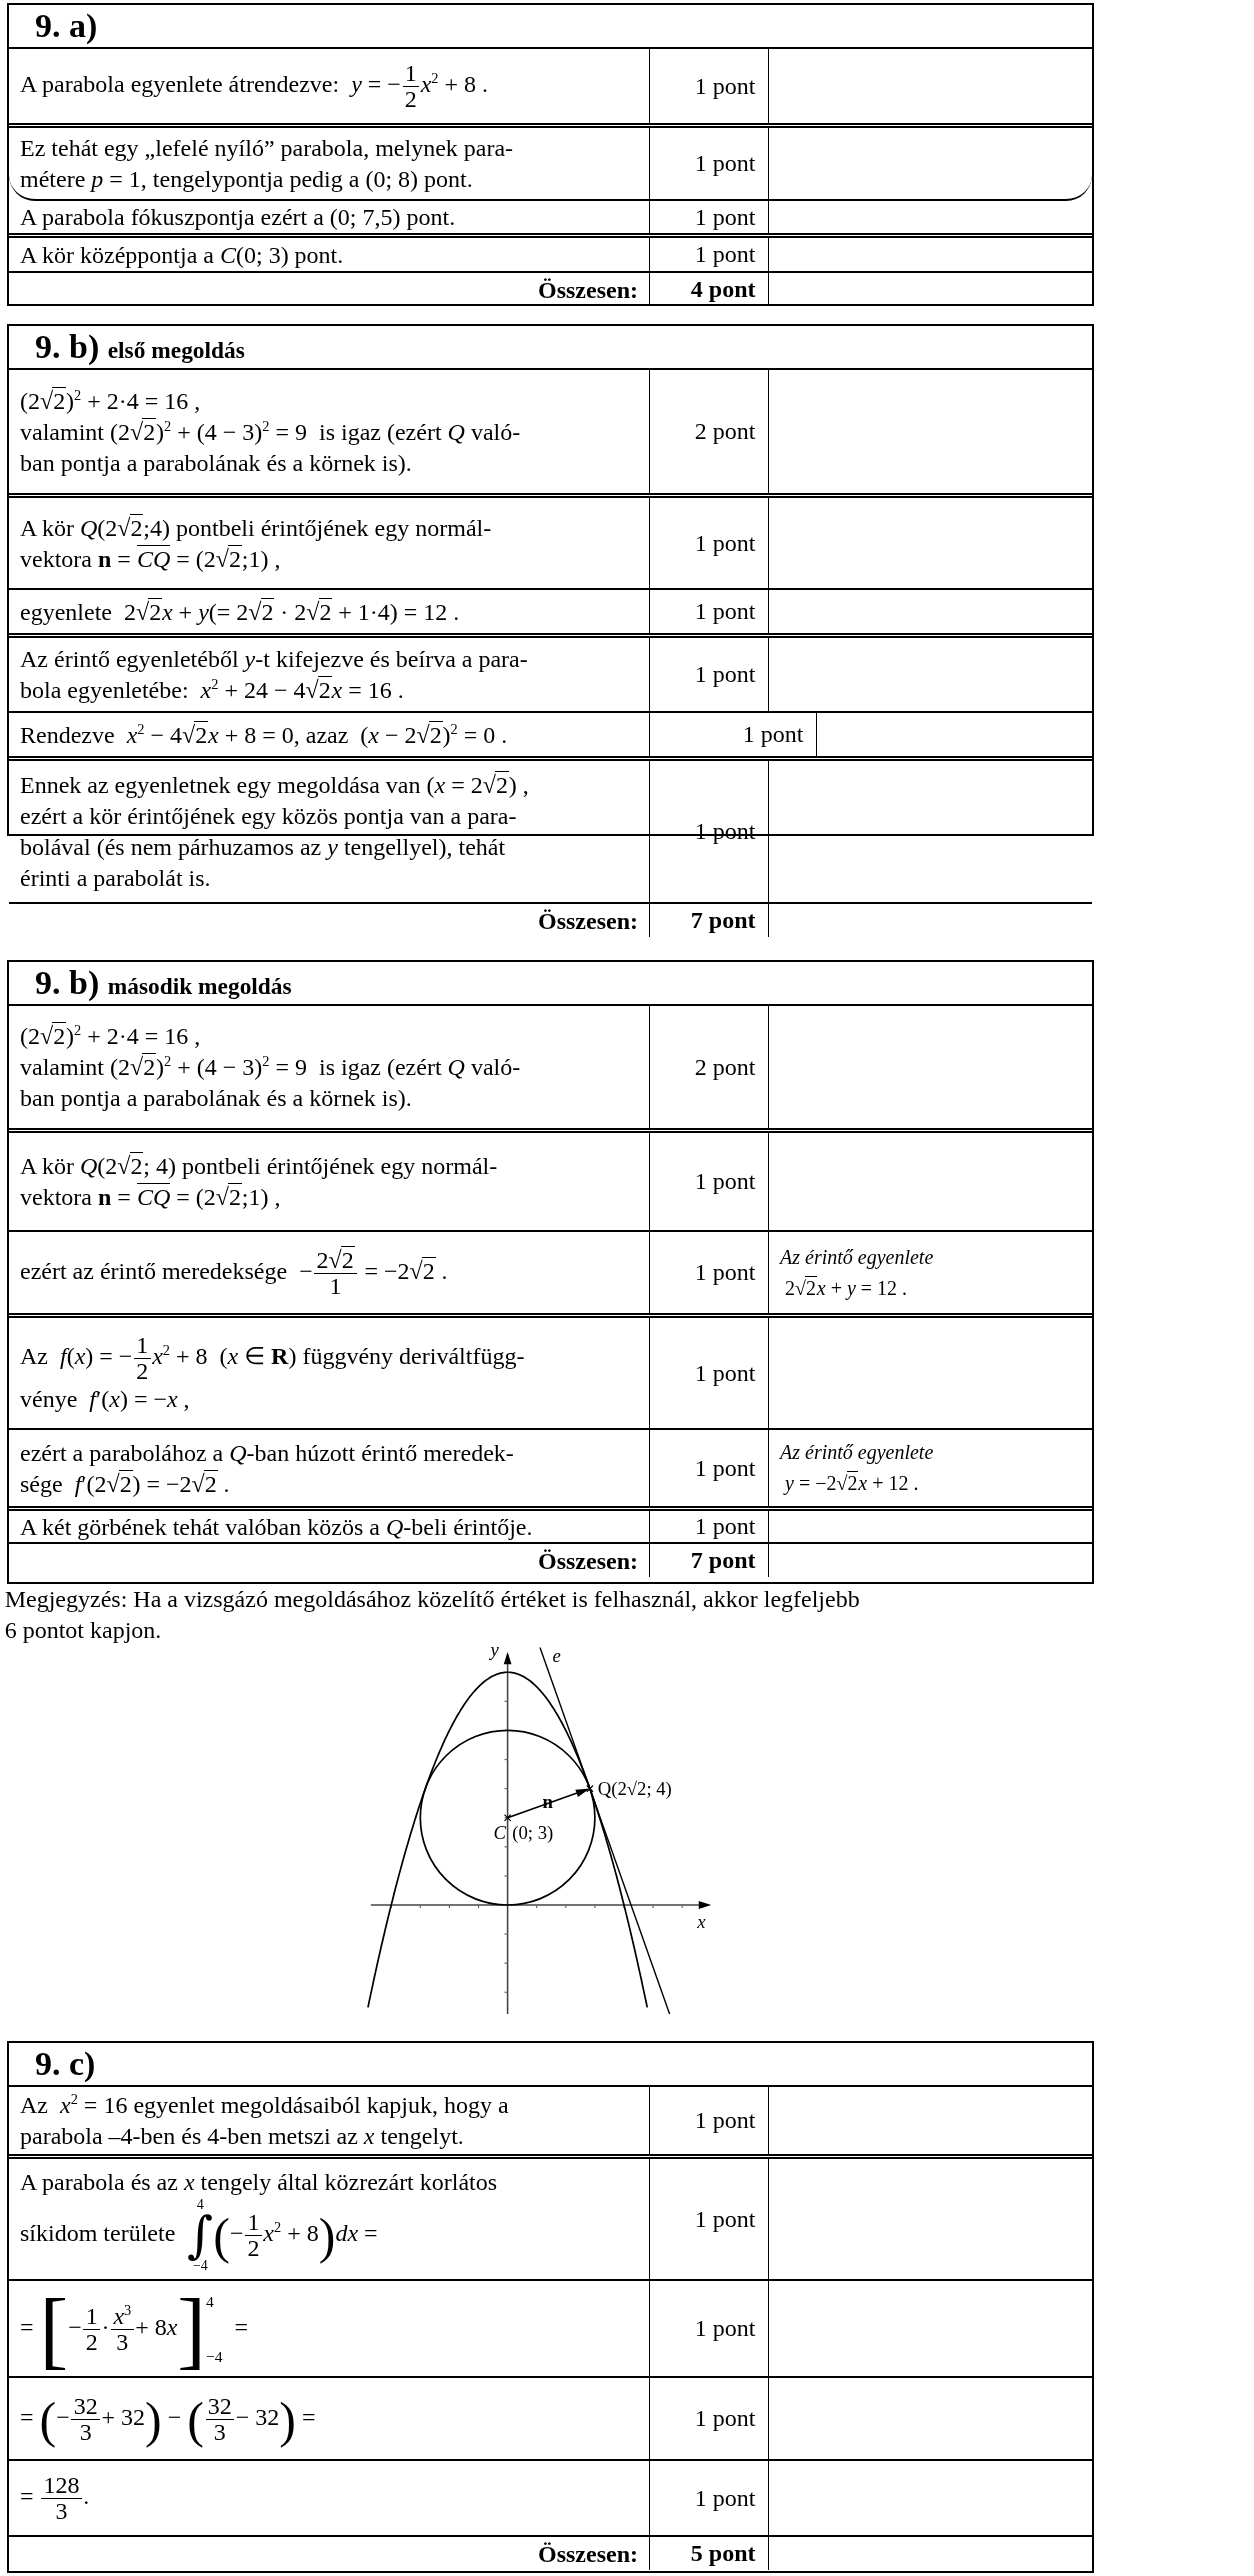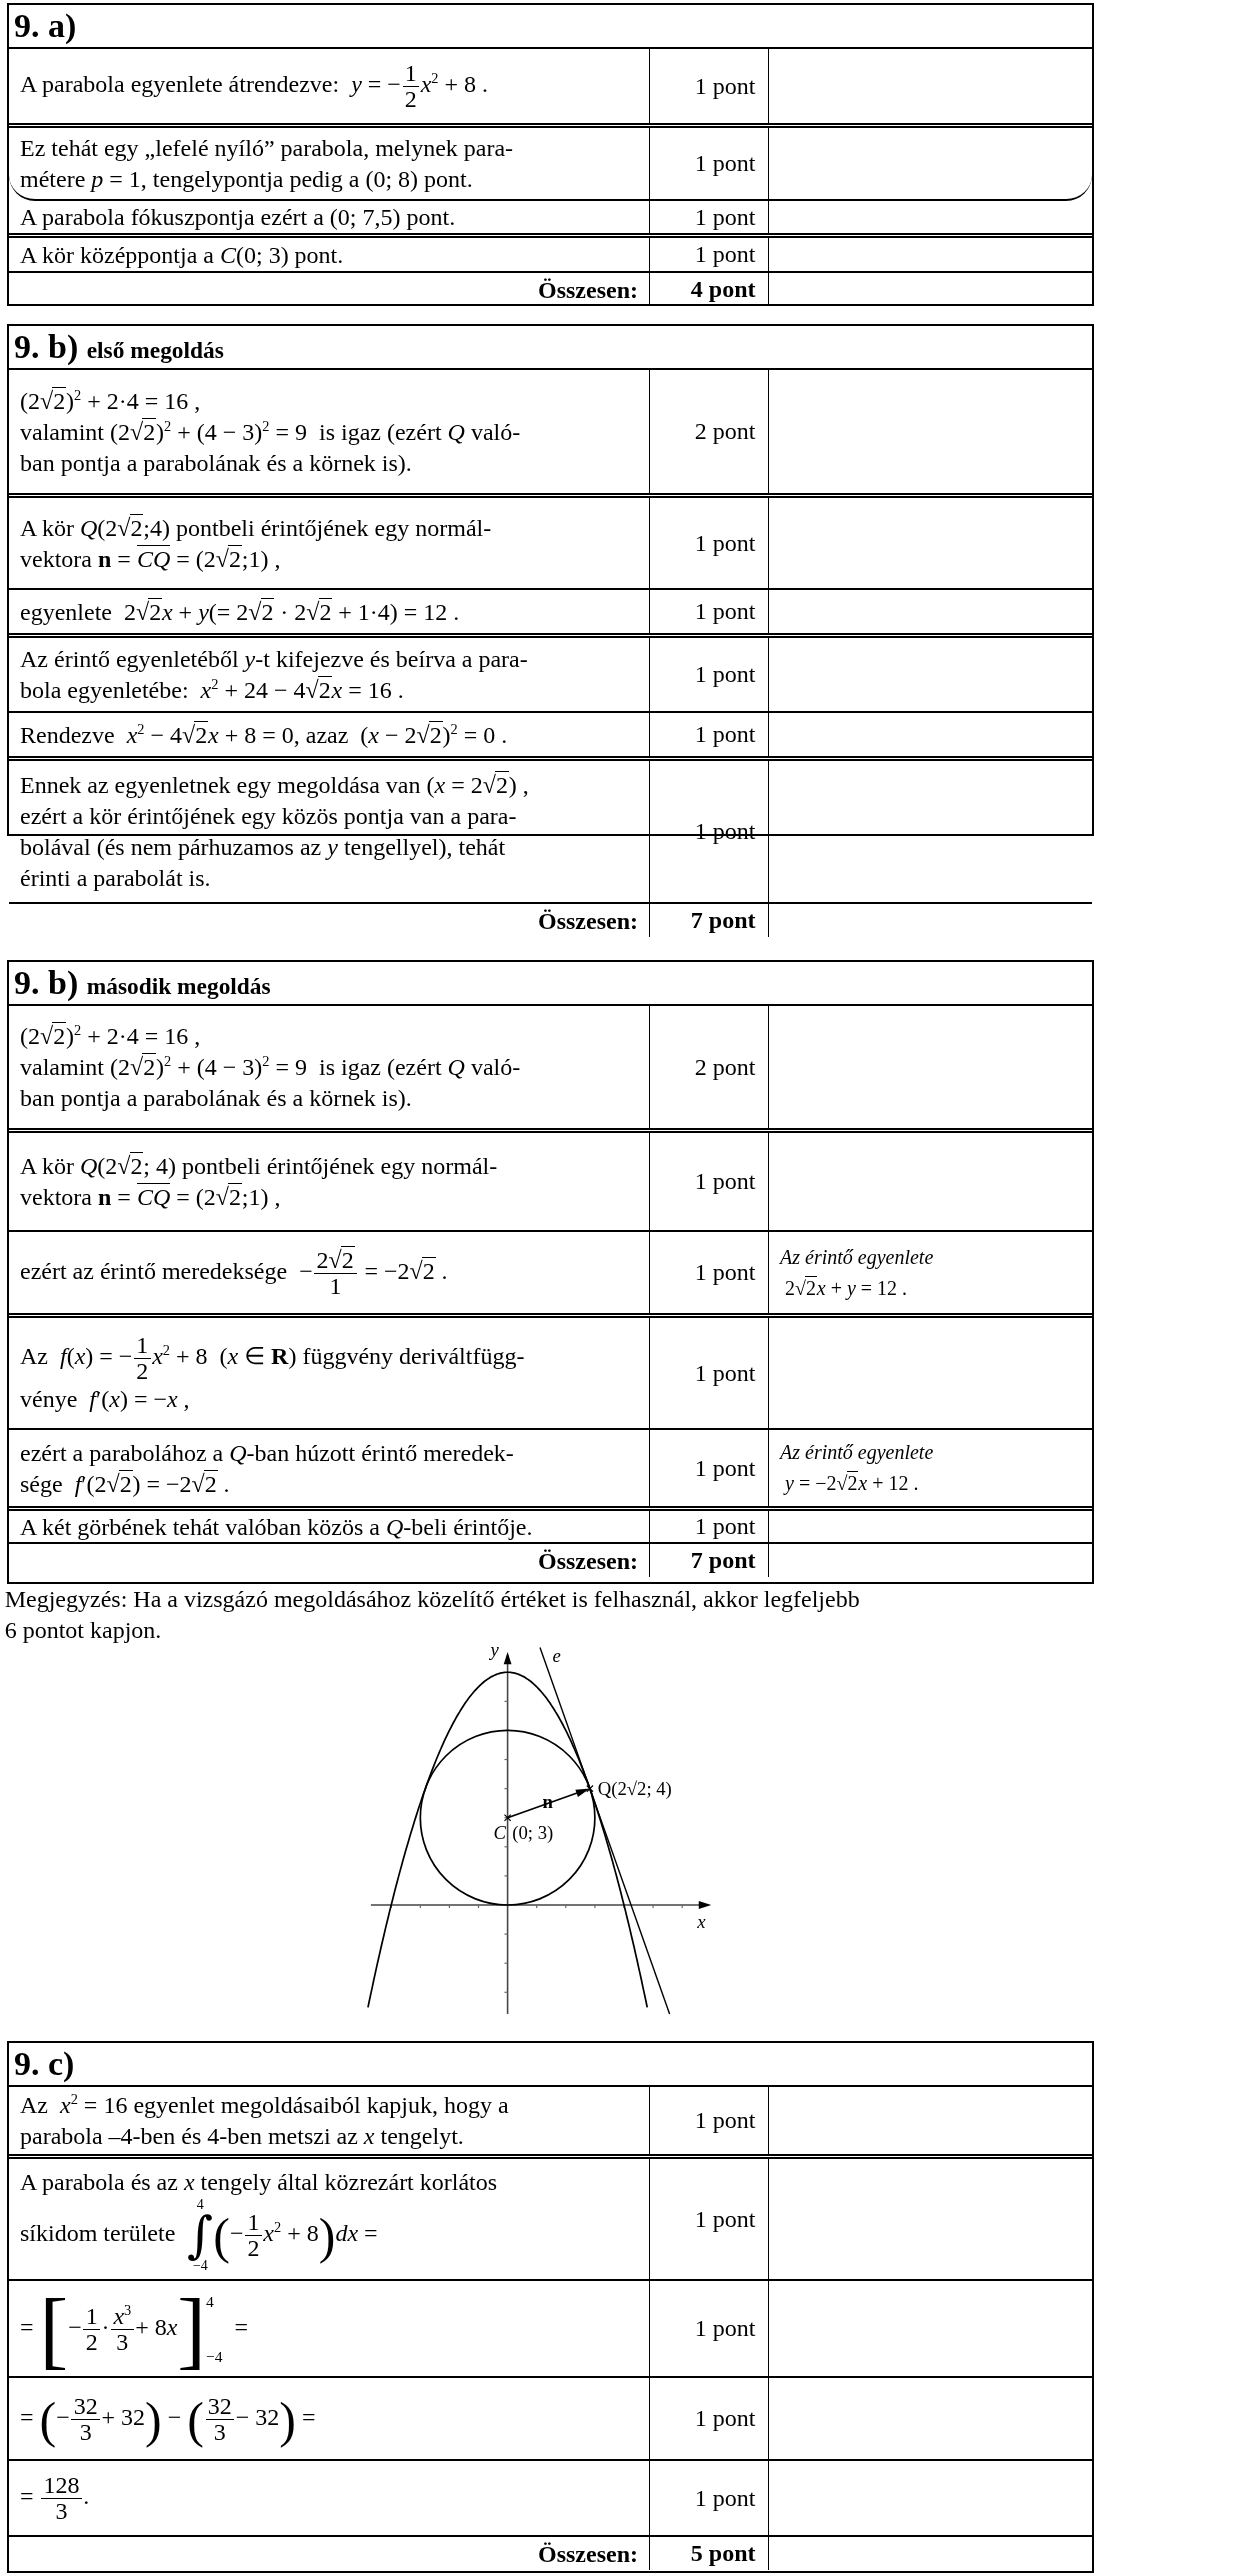--- a/index.html
+++ b/index.html
@@ -1,18 +1,18 @@
 <!DOCTYPE html>
 <html style="font-size:12.5px"><head>
 <meta charset="utf-8">
 <style>
   html,body{margin:0;padding:0;background:#fff;}
   body{width:1255px;height:2576px;position:relative;font-family:"Liberation Serif","DejaVu Serif",serif;color:#000;overflow:hidden;}
   .sec{position:absolute;left:7px;width:1087px;border:2.3px solid #000;box-sizing:border-box;}
-  .hdr{height:44px;border-bottom:2.3px solid #000;box-sizing:border-box;padding-left:5px;font-weight:bold;font-size:34px;line-height:42px;white-space:nowrap;}
+  .hdr{height:44px;border-bottom:2.3px solid #000;box-sizing:border-box;padding-left:26px;font-weight:bold;font-size:34px;line-height:42px;white-space:nowrap;}
   .hdr .sub{font-size:23.4px;}
   .row{position:relative;display:flex;box-sizing:border-box;border-bottom:2.3px solid #000;}
   .row.dbl{border-bottom:5.5px double #000;}
   .row.last{border-bottom:none;}
   .c1{width:641px;box-sizing:border-box;border-right:1.6px solid #000;padding:4.7px 7.8px 3.1px 11px;font-size:24px;line-height:31px;display:flex;flex-direction:column;justify-content:center;}
   .c2{width:119px;box-sizing:border-box;border-right:1.6px solid #000;display:flex;align-items:center;justify-content:flex-end;padding-right:12.5px;font-size:24px;white-space:nowrap;}
   .c3{flex:1;box-sizing:border-box;padding:3.1px 7.8px 3.1px 11px;font-size:20px;line-height:31px;font-style:italic;display:flex;flex-direction:column;justify-content:center;}
   .tot .c1{justify-content:center;align-items:flex-end;font-weight:bold;padding-right:11px;}
   .tot .c2{font-weight:bold;}
   .i{font-style:italic;}
@@ -105,21 +105,21 @@
     <div class="c3"></div>
   </div>
   <div class="row" style="height:75px;">
     <div class="c1">
       <div>Az érintő egyenletéből <span class="i">y</span>-t kifejezve és beírva a para-</div>
       <div class="m"><span>bola egyenletébe:</span>&nbsp; <span class="i">x</span><sup>2</sup> + 24 − 4√<span class="sqrt">2</span><span class="i">x</span> = 16 .</div>
     </div>
     <div class="c2">1 pont</div>
     <div class="c3"></div>
   </div>
-  <div class="row dbl" style="height:48px;">
+  <div class="row dbl" style="height:48px;gap:48px;">
     <div class="c1">
       <div class="m"><span>Rendezve</span>&nbsp; <span class="i">x</span><sup>2</sup> − 4√<span class="sqrt">2</span><span class="i">x</span> + 8 = 0<span>, azaz</span>&nbsp; (<span class="i">x</span> − 2√<span class="sqrt">2</span>)<sup>2</sup> = 0 .</div>
     </div>
     <div class="c2">1 pont</div>
     <div class="c3"></div>
   </div>
   <div class="row" style="height:143px;">
     <div class="c1">
       <div class="m"><span>Ennek az egyenletnek egy megoldása van</span> (<span class="i">x</span> = 2√<span class="sqrt">2</span>) ,</div>
       <div>ezért a kör érintőjének egy közös pontja van a para-</div>

